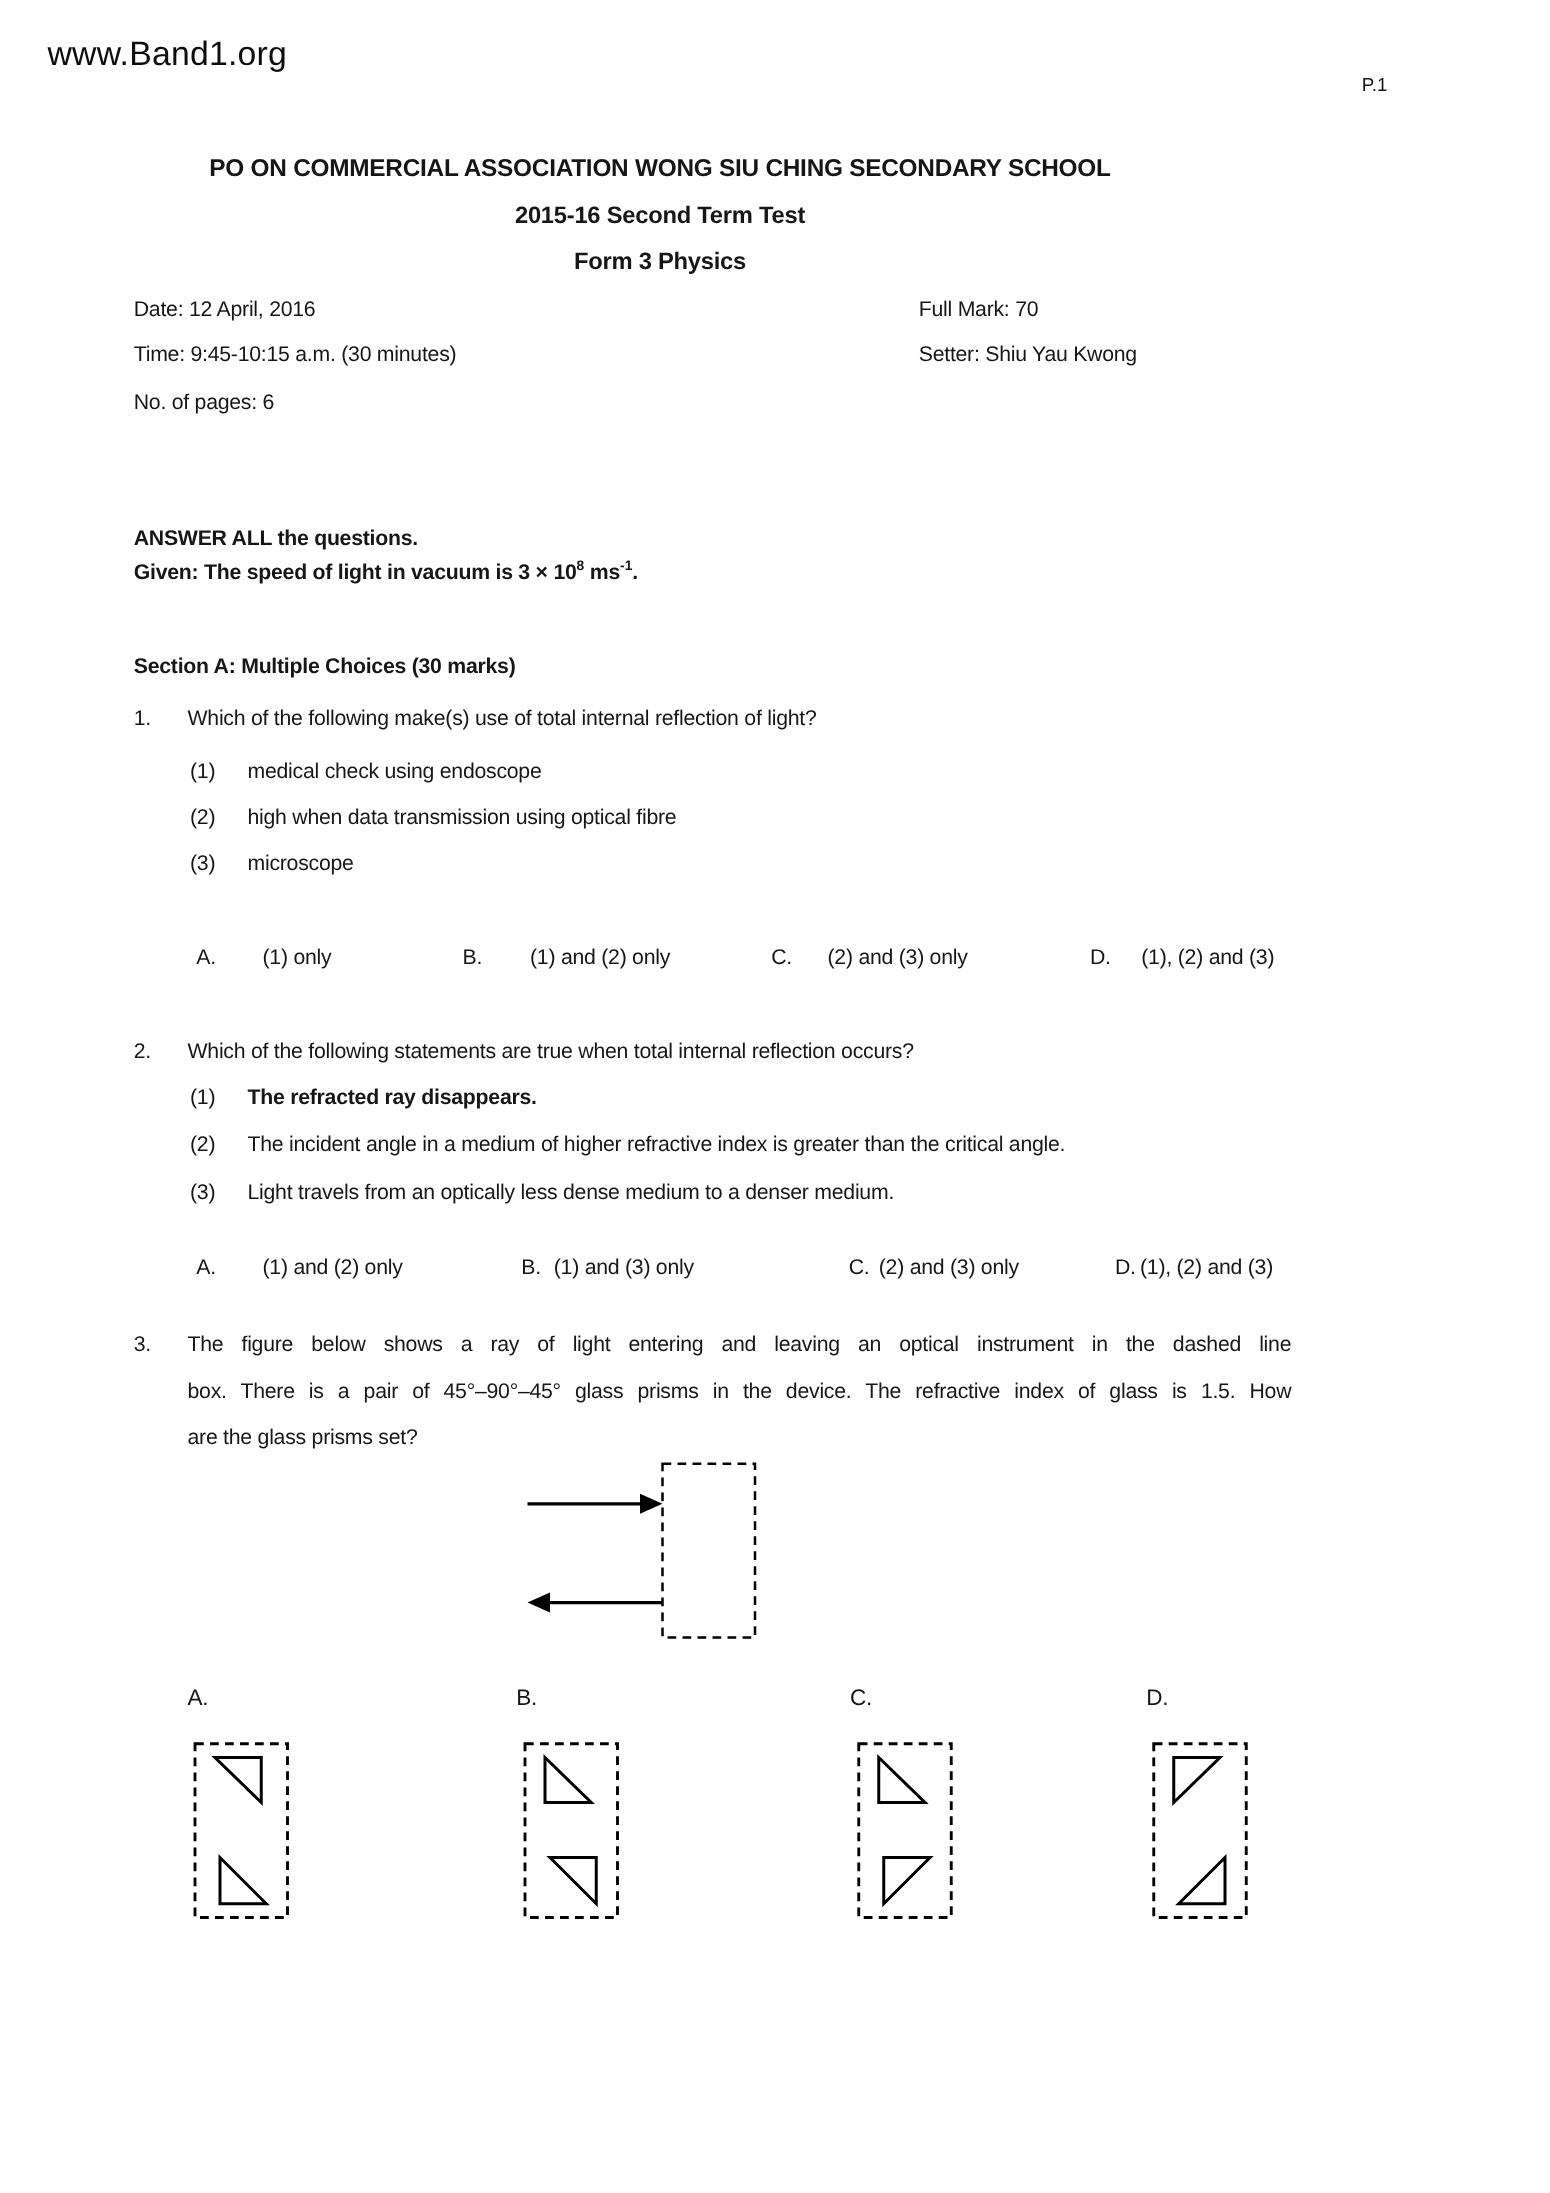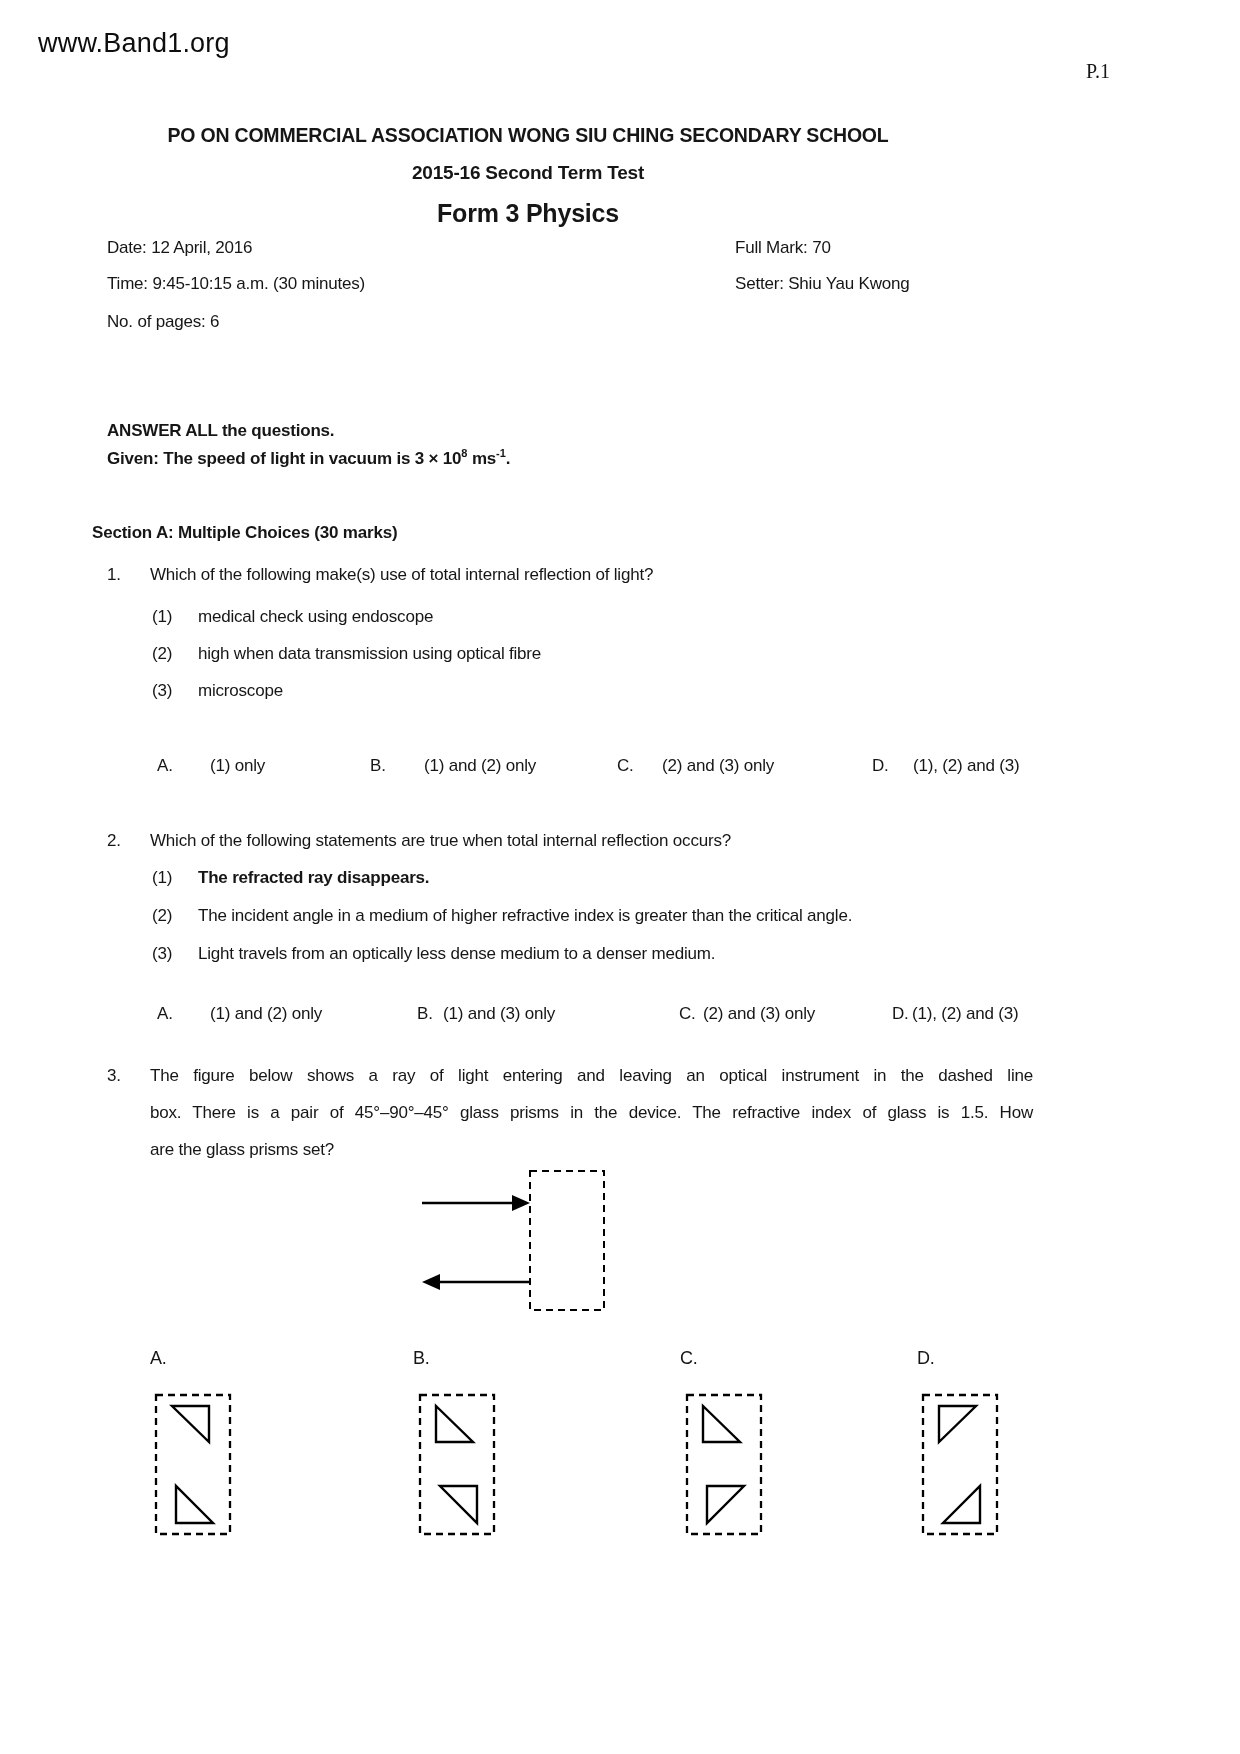--- a/index.html
+++ b/index.html
@@ -6,50 +6,50 @@
   body{
     width:1240px;height:1754px;position:relative;background:#ffffff;
     font-family:"Liberation Sans","DejaVu Sans",sans-serif;
     color:#161616;overflow:hidden;
   }
   .abs{position:absolute;white-space:nowrap;}
   .txt{font-size:17px;letter-spacing:-0.2px;line-height:1.25;}
   .bold{font-weight:bold;margin-top:37px;}
   .center{left:0;width:1056px;text-align:center;}
   .watermark{font-size:27px;letter-spacing:0.2px;color:#0d0d0d;}
-  .pagenum{font-size:20px;font-family:Liberation Serif, serif;}
+  .pagenum{font-size:15px;}
   .title{font-size:19.5px;font-weight:bold;letter-spacing:-0.2px;}
   .sup{font-size:11px;vertical-align:super;letter-spacing:0;}
   .qnum{font-size:17px;letter-spacing:-0.2px;}
   .jline{white-space:normal;text-align:justify;text-align-last:justify;}
   .optlabel{font-size:18px;letter-spacing:-0.2px;}
   svg{display:block;}
 </style>
 </head>
 <body>
 
 <div class="abs watermark" style="left:38px;top:28px;">www.Band1.org</div>
 <div class="abs pagenum" style="left:1050px;top:60px;width:60px;text-align:right;">P.1</div>
 
 <div class="abs center title" style="top:124px;">PO ON COMMERCIAL ASSOCIATION WONG SIU CHING SECONDARY SCHOOL</div>
 <div class="abs center title" style="top:162px;font-size:19px;">2015-16 Second Term Test</div>
-<div class="abs center title" style="top:199px;font-size:25px;">Form 3 Physics</div>
+<div class="abs center title" style="top:199px;font-size:19px;">Form 3 Physics</div>
 
 <div class="abs txt" style="left:107px;top:237px;">Date: 12 April, 2016</div>
 <div class="abs txt" style="left:735px;top:237px;">Full Mark: 70</div>
 <div class="abs txt" style="left:107px;top:273px;">Time: 9:45-10:15 a.m. (30 minutes)</div>
 <div class="abs txt" style="left:735px;top:273px;">Setter: Shiu Yau Kwong</div>
 <div class="abs txt" style="left:107px;top:311px;">No. of pages: 6</div>
 
 <div class="abs txt bold" style="left:107px;top:383px;">ANSWER ALL the questions.</div>
 <div class="abs txt bold" style="left:107px;top:410px;">
   <span>Given: The speed of light in vacuum is 3 × 10</span><span class="sup">8</span><span> ms</span><span class="sup">-1</span><span>.</span>
 </div>
 
-<div class="abs txt bold" style="left:92px;top:485px;">Section A: Multiple Choices (30 marks)</div>
+<div class="abs txt bold" style="left:107px;top:485px;">Section A: Multiple Choices (30 marks)</div>
 
 <div class="abs txt qnum" style="left:107px;top:564px;">1.</div>
 <div class="abs txt" style="left:150px;top:564px;">Which of the following make(s) use of total internal reflection of light?</div>
 
 <div class="abs txt" style="left:152px;top:606px;">(1)</div>
 <div class="abs txt" style="left:198px;top:606px;">medical check using endoscope</div>
 <div class="abs txt" style="left:152px;top:643px;">(2)</div>
 <div class="abs txt" style="left:198px;top:643px;">high when data transmission using optical fibre</div>
 <div class="abs txt" style="left:152px;top:680px;">(3)</div>
 <div class="abs txt" style="left:198px;top:680px;">microscope</div>

